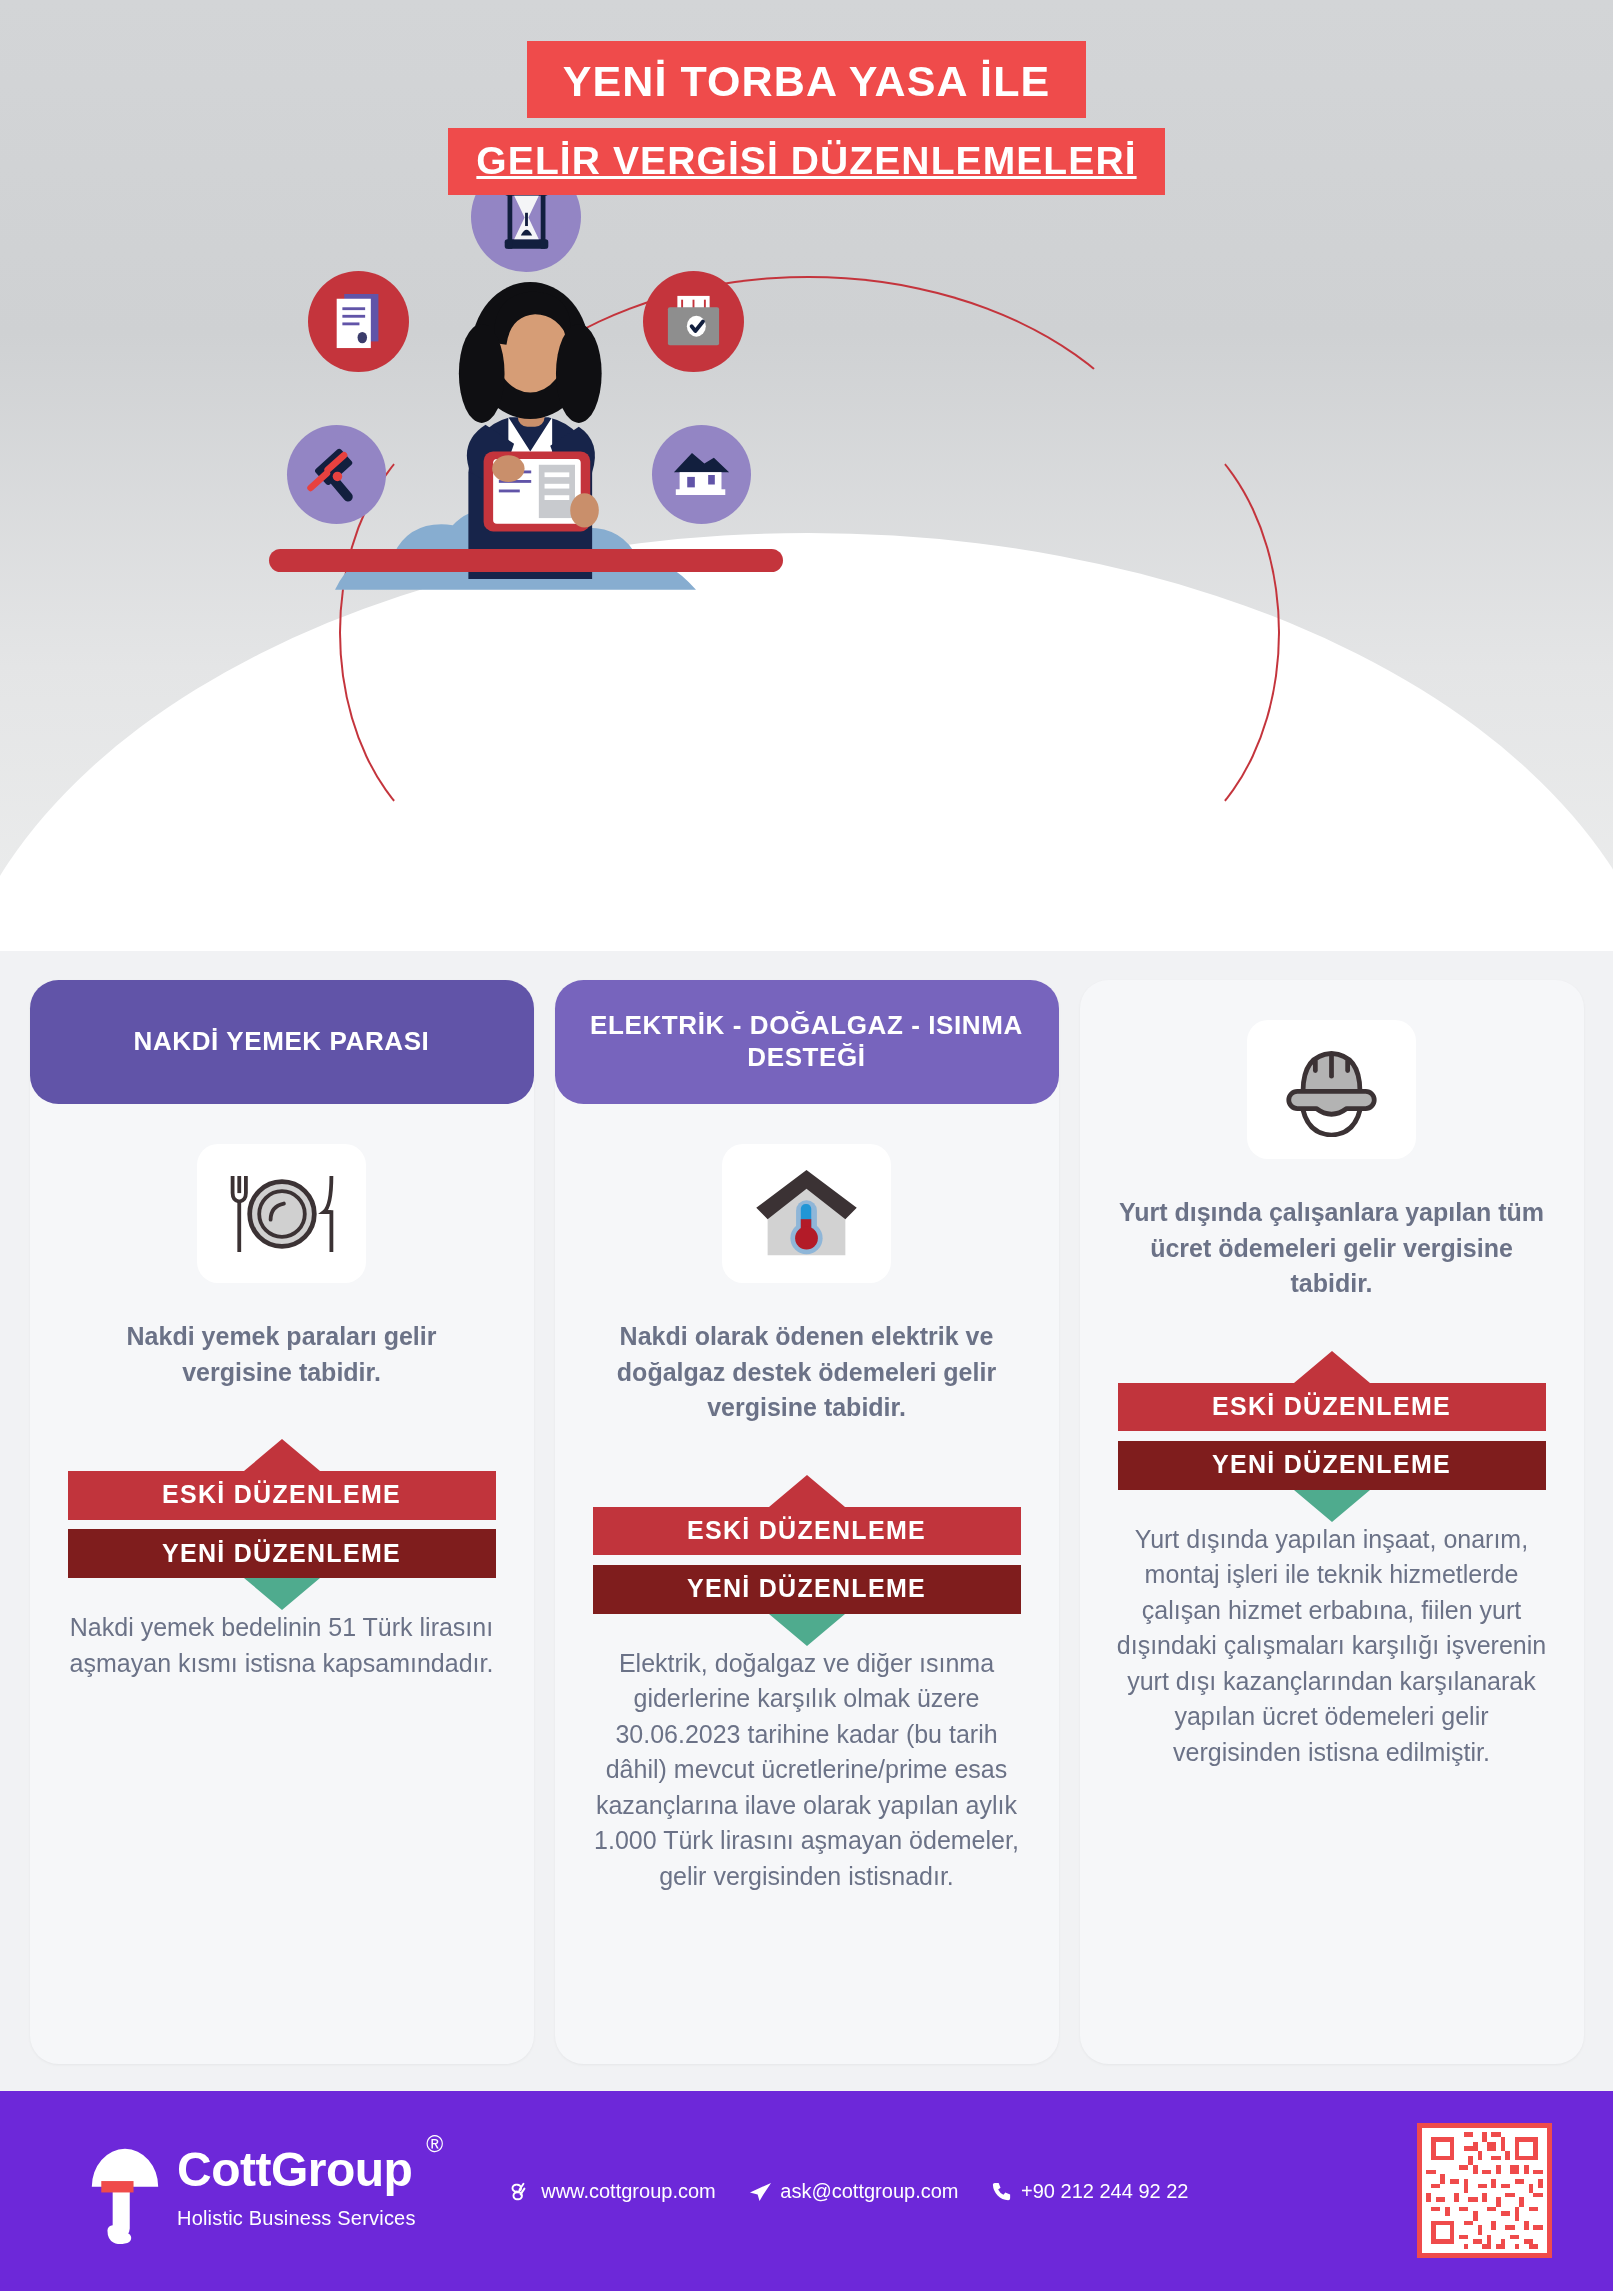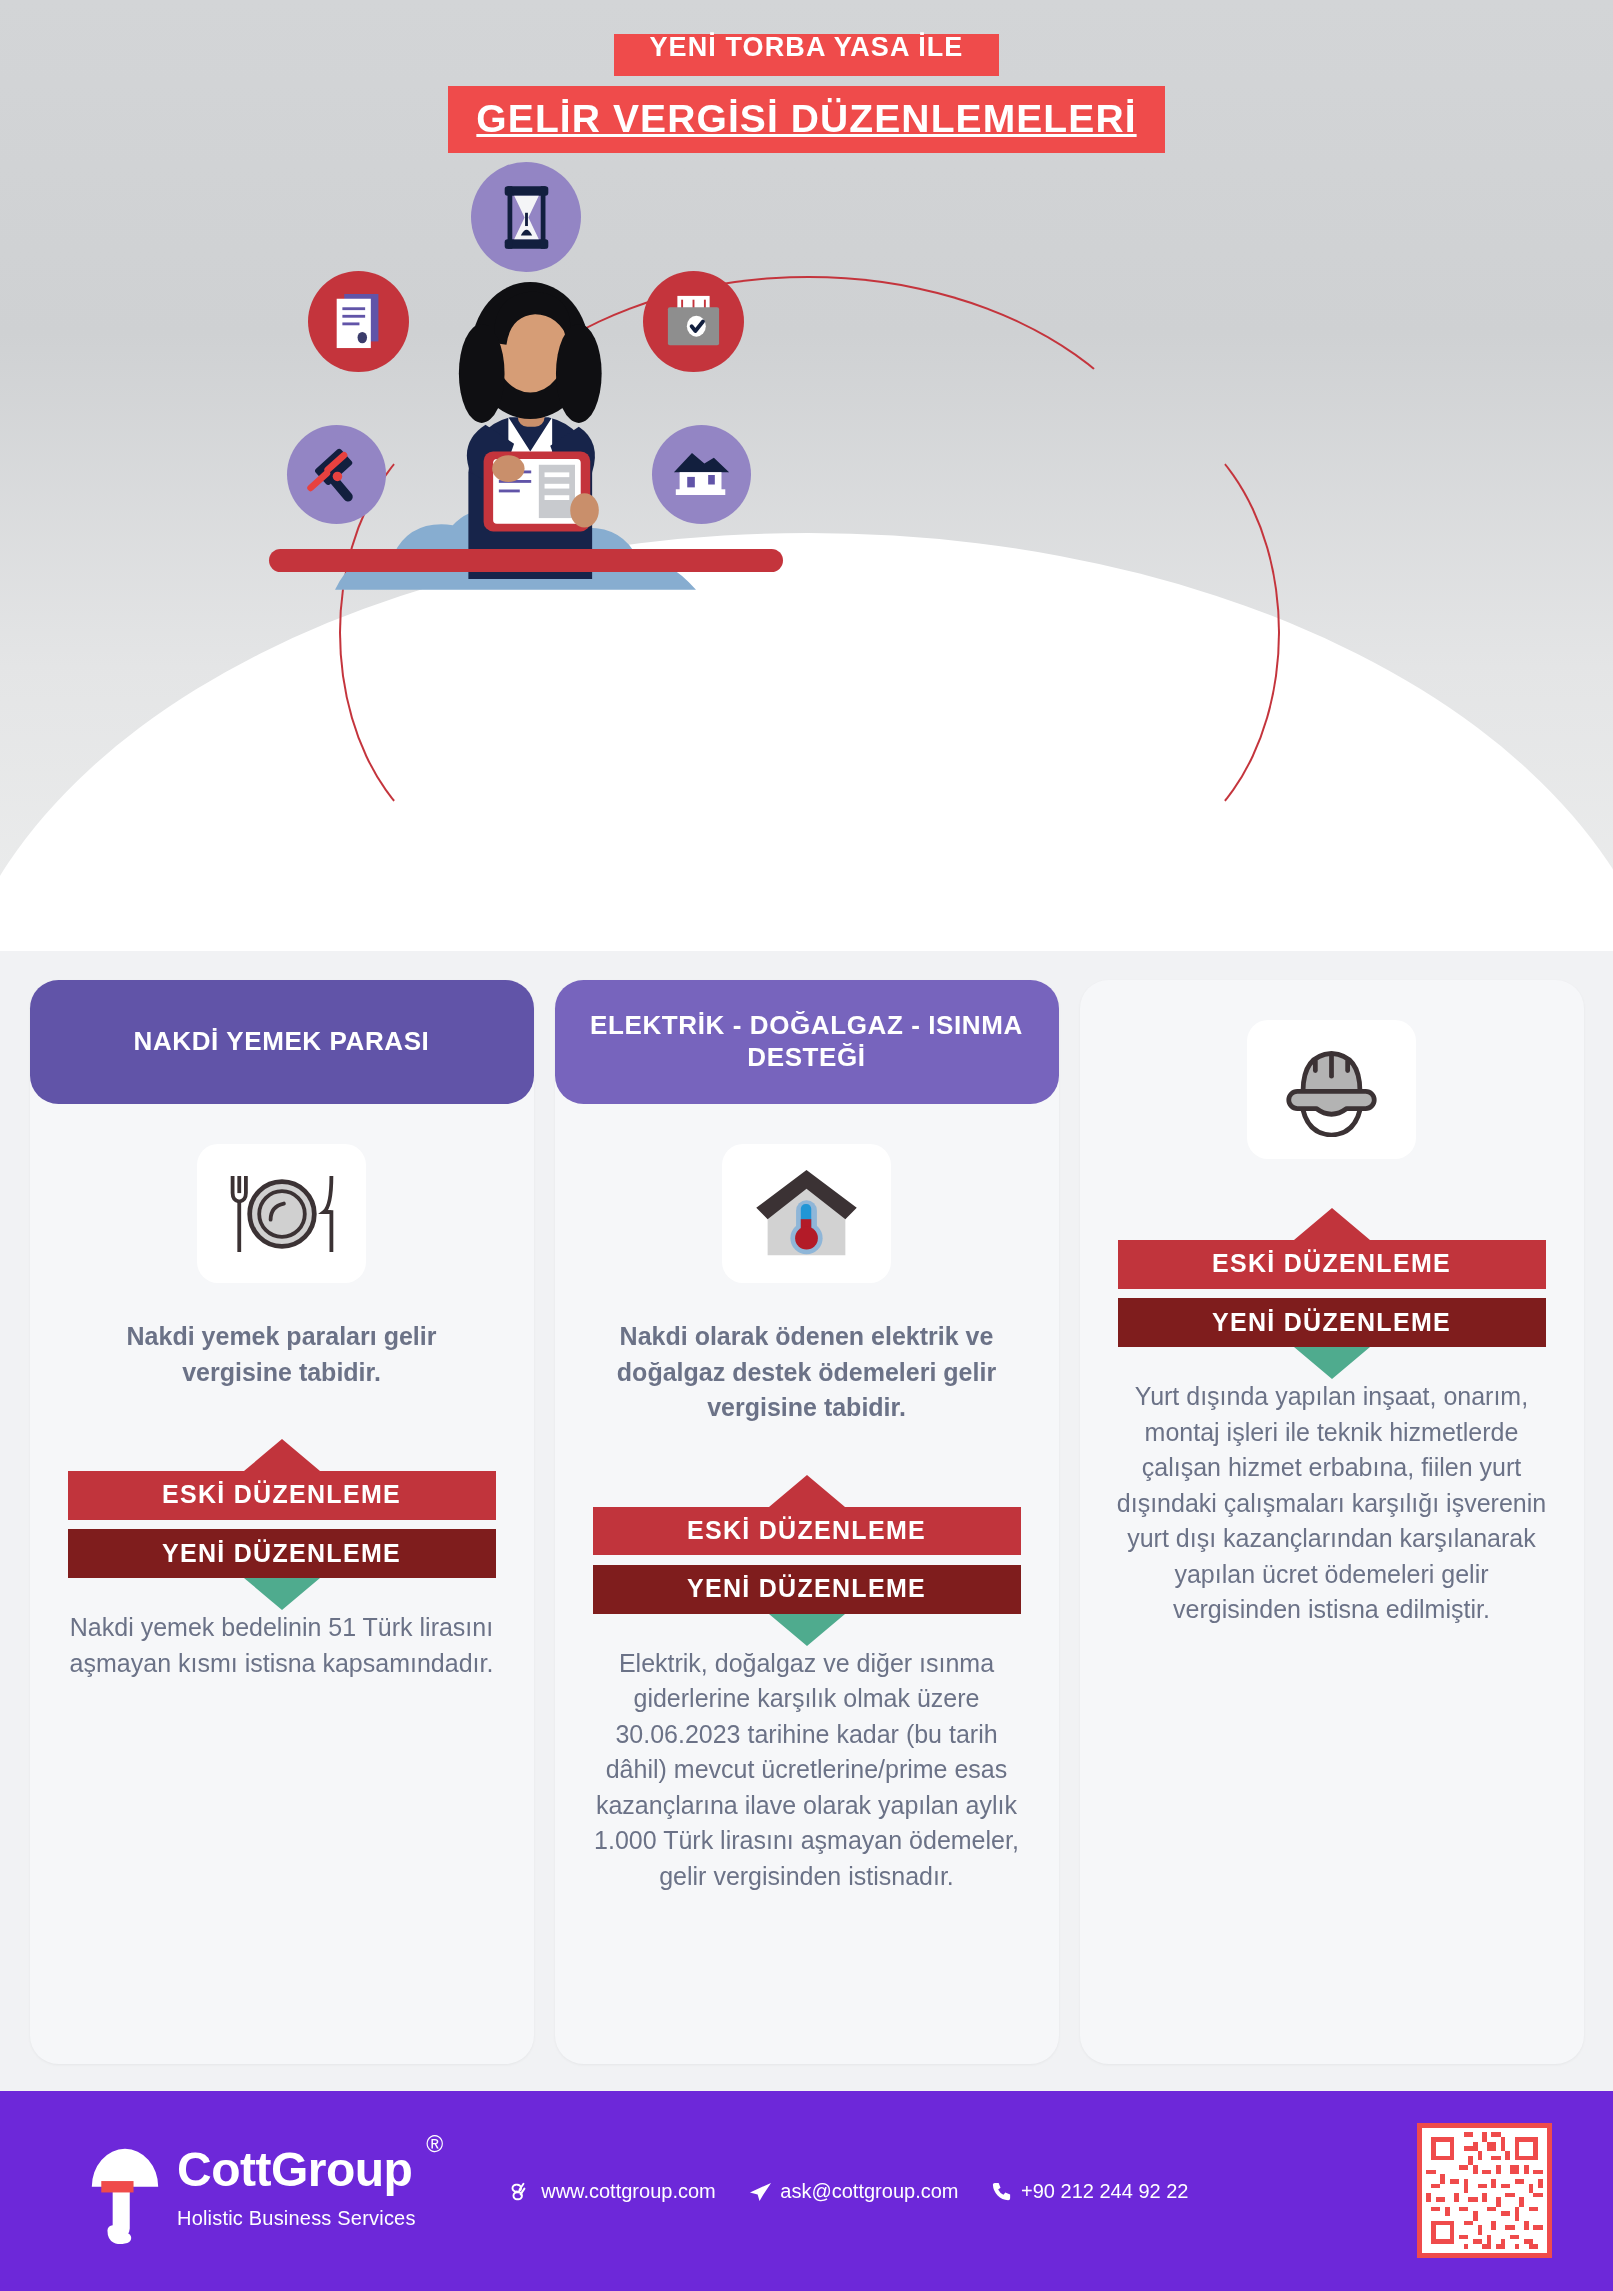--- a/index.html
+++ b/index.html
@@ -22,22 +22,22 @@
     background:#ffffff;
     border-radius:50% 50% 0 0 / 100% 100% 0 0;
   }
 
   .title-wrap{
     position:absolute; left:0; top:34px; width:1613px;
     display:flex; flex-direction:column; align-items:center; gap:9.5px; z-index:6;
   }
   .title-line1{
     background:#ef4b4b; color:#fff; font-weight:bold;
-    font-size:27px; letter-spacing:1.1px;
-    padding:0 36px 15px 36px; line-height:1;
+    font-size:43px; letter-spacing:1.1px;
+    padding:19px 36px 15px 36px; line-height:1;margin-top:7px;
   }
   .title-line2{
     background:#ef4b4b; color:#fff; font-weight:bold;
     font-size:39px; letter-spacing:1.1px;
     padding:13.3px 28.5px 15px 28.5px; line-height:1;text-decoration:underline;
   }
 
   
   .arc{ position:absolute; border:2.9px solid #c4343c; border-radius:50%; z-index:2;}
   .arc-top{
@@ -317,20 +317,21 @@
         <path d="M22 52 Q22 96 54 98 Q86 96 86 52 Z" fill="#ffffff" stroke="#3b3234" stroke-width="5"></path>
         <path d="M24 52 Q24 14 54 12 Q84 14 84 52 Z" fill="#b3b3b3" stroke="#3b3234" stroke-width="5"></path>
         <g stroke="#3b3234" stroke-width="5" stroke-linecap="round">
           <path d="M54 14 V36"></path>
           <path d="M37 20 V30"></path>
           <path d="M71 20 V30"></path>
         </g>
         <path d="M18 52 H90 a9 9 0 0 1 0 18 H70 q-16 12 -32 0 H18 a9 9 0 0 1 0 -18 Z" fill="#b3b3b3" stroke="#3b3234" stroke-width="5" stroke-linejoin="round"></path>
       </svg>
     </div>
+    <div class="desc">Yurt dışında çalışanlara yapılan tüm ücret ödemeleri gelir vergisine tabidir.</div>
     <div class="arrows">
       <div class="arrow-up"></div>
       <div class="badge-old">ESKİ DÜZENLEME</div>
       <div class="badge-new">YENİ DÜZENLEME</div>
       <div class="arrow-down"></div>
     </div>
     <div class="detail">Yurt dışında yapılan inşaat, onarım, montaj işleri ile teknik hizmetlerde çalışan hizmet erbabına, fiilen yurt dışındaki çalışmaları karşılığı işverenin yurt dışı kazançlarından karşılanarak yapılan ücret ödemeleri gelir vergisinden istisna edilmiştir.</div>
   </div>
 </div>
 

